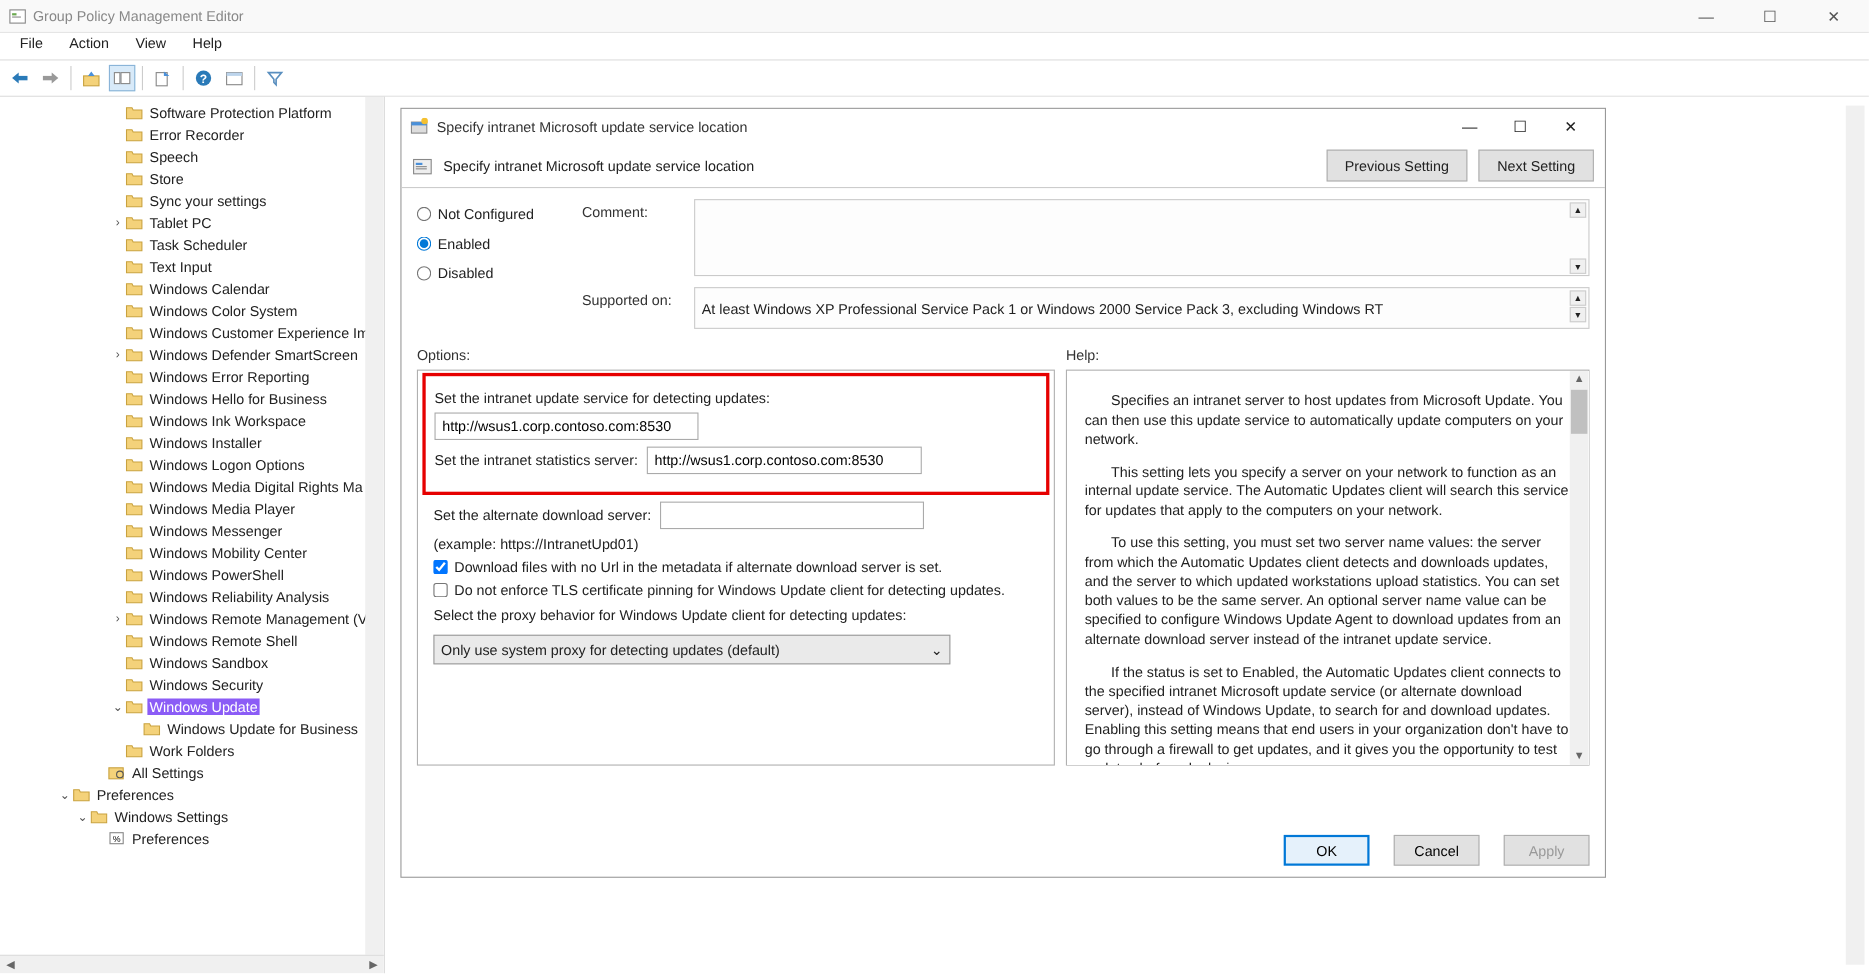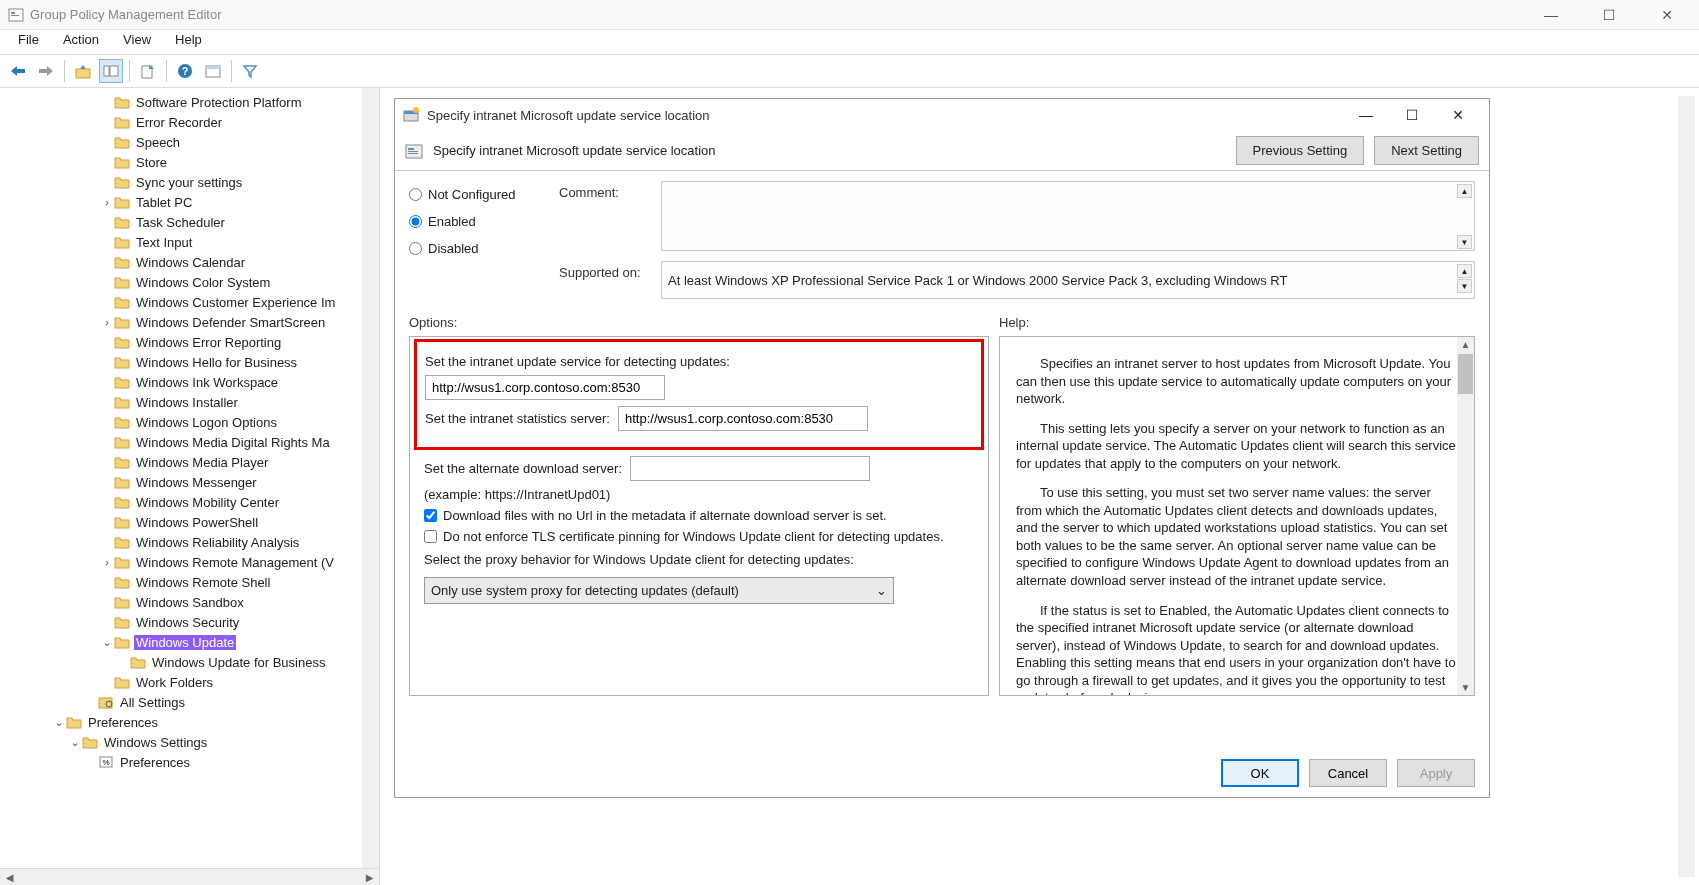--- a/index.html
+++ b/index.html
@@ -16,21 +16,21 @@
 .menubar { height: 24px; display: flex; padding: 0 8px; gap: 4px; }
 .menubar span { padding: 2px 10px; color: #222; }
 
 
 .toolbar { height: 34px; border-top: 1px solid #ddd; border-bottom: 1px solid #ddd; display: flex; align-items: center; padding: 0 6px; gap: 4px; }
 .toolbar .tb { width: 24px; height: 24px; display: flex; align-items: center; justify-content: center; }
 .toolbar .sep { width: 1px; height: 22px; background: #ccc; margin: 0 2px; }
 
 
 .main { display: flex; height: calc(885px - 30px - 24px - 34px); }
-.left-pane { width: 380px; border-right: 1px solid #ddd; position: relative; overflow: hidden; }
+.left-pane { width: 350px; border-right: 1px solid #ddd; position: relative; overflow: hidden; }
 .tree { overflow-y: auto; height: calc(100% - 18px); padding: 4px 0 4px 4px; }
 .tree-row { display: flex; align-items: center; height: 20px; white-space: nowrap; }
 .exp { width: 14px; text-align: center; color: #555; font-size: 11px; }
 .folder-icon { width: 16px; height: 14px; margin-right: 4px; }
 .tree-label { padding: 0 2px; }
 .tree-label.selected { background: #8b5cf6; color: #fff; }
 .tree-scroll-h { position: absolute; bottom: 0; left: 0; right: 0; height: 17px; background: #f0f0f0; border-top: 1px solid #ddd; display:flex; align-items:center; justify-content:space-between; padding:0 2px;}
 .tree-scroll-v { position: absolute; top: 0; right: 0; bottom: 17px; width: 17px; background: #f0f0f0; }
 .scroll-btn { width: 15px; height: 15px; color: #666; font-size: 10px; display:flex; align-items:center; justify-content:center; }
 
@@ -73,21 +73,21 @@
 .help-scroll { position:absolute; right:0; top:0; bottom:0; width:17px; background:#f0f0f0; display:flex; flex-direction:column; justify-content:space-between; align-items:center;}
 .help-thumb { width:15px; height:40px; background:#c0c0c0; margin-top:2px;}
 
 .redbox { border: 3px solid #e60000; padding: 6px 8px 10px 8px; margin: -10px -10px 4px -10px; }
 .opt-row { margin: 6px 0; display: flex; align-items: center; gap: 8px; flex-wrap: wrap; }
 .opt-row input[type="text"] { border: 1px solid #aaa; padding: 4px 6px; font-family: inherit; font-size: 13px; }
 .opt-row.stack { flex-direction: column; align-items: flex-start; gap: 6px; }
 .checkbox-row { display:flex; align-items:center; gap:6px; margin: 6px 0; }
 .proxy-select { width: 470px; border: 1px solid #999; background: #eaeaea; padding: 5px 6px; display:flex; align-items:center; justify-content:space-between; margin-top:4px; }
 
-.dlg-footer { position: absolute; bottom: 10px; right: 14px; display: flex; gap: 10px; }
+.dlg-footer { position: absolute; bottom: 10px; right: 14px; display: flex; gap: 22px; }
 .dlg-footer button { border: 1px solid #adadad; background: #e1e1e1; width: 78px; height: 28px; font-family: inherit; font-size: 13px; }
 .dlg-footer button.primary { border: 2px solid #0078d7; background: #e5f1fb; }
 .dlg-footer button:disabled { color: #999; }
 
 svg { display: block; }
 </style>
 </head>
 <body>
 
 <div class="titlebar">

